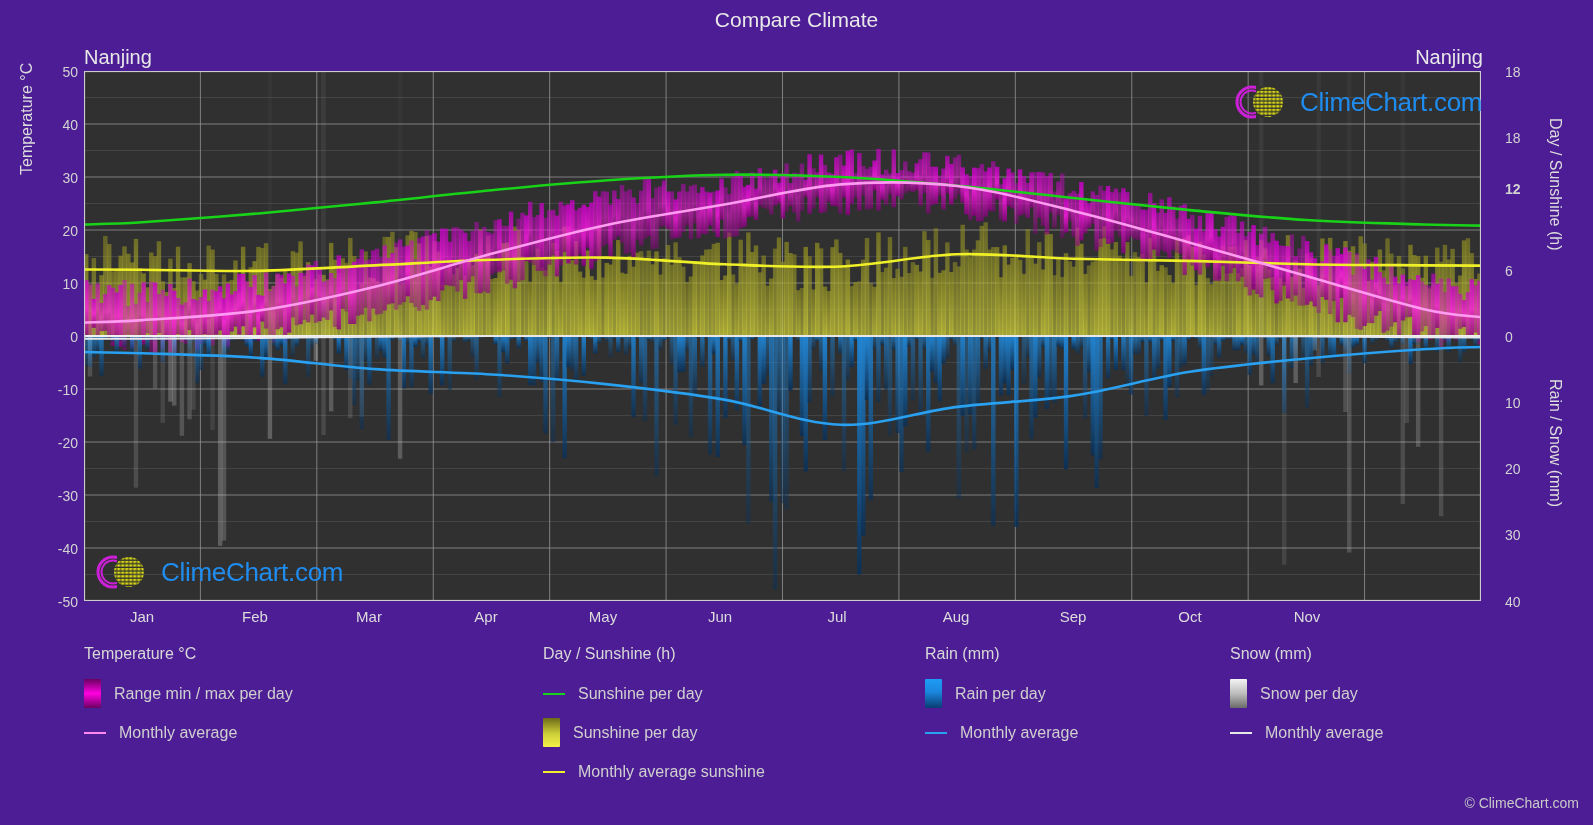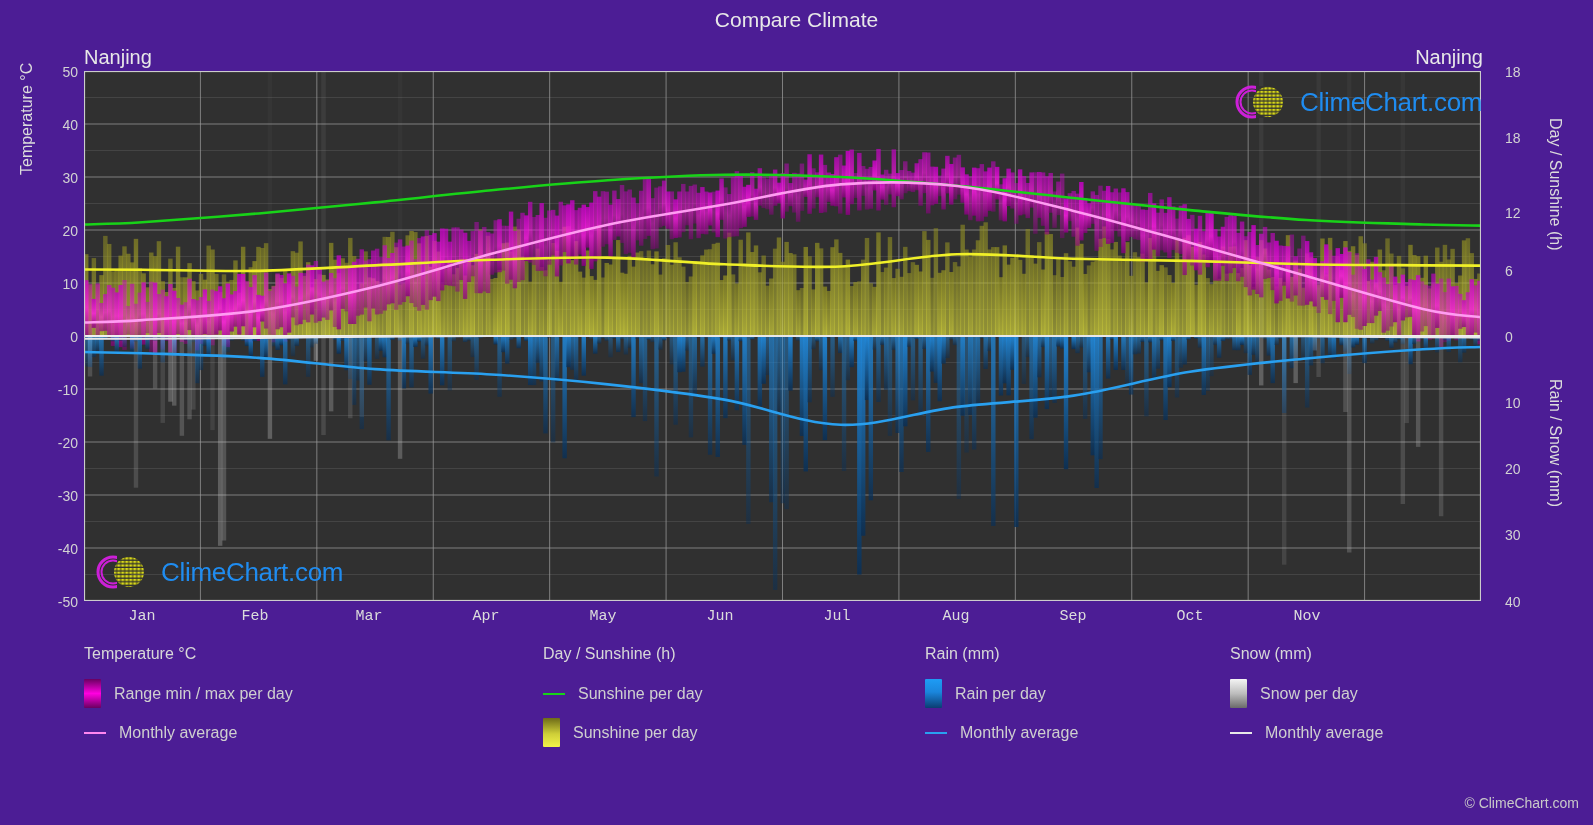--- a/index.html
+++ b/index.html
@@ -19,21 +19,21 @@
   .ylab-left{position:absolute;left:18px;top:175px;color:#dcdcdc;font-size:16px;
     transform:rotate(-90deg);transform-origin:0 0;white-space:nowrap;}
   .ylab-r1{position:absolute;left:1564px;top:118px;color:#dcdcdc;font-size:16px;
     transform:rotate(90deg);transform-origin:0 0;white-space:nowrap;}
   .ylab-r2{position:absolute;left:1564px;top:379px;color:#dcdcdc;font-size:16px;
     transform:rotate(90deg);transform-origin:0 0;white-space:nowrap;}
 
   .tick{position:absolute;color:#d2d2d2;font-size:14px;white-space:nowrap;}
   .tick.left{right:1515px;text-align:right;}
   .tick.right{left:1505px;text-align:left;}
-  .tick.month{color:#dcdcdc;font-size:15px;text-align:center;font-family:Liberation Mono, monospace;}
+  .tick.month{color:#dcdcdc;font-size:15px;text-align:center;}
 
   
   #legend{position:absolute;left:0;top:645px;width:1593px;height:180px;}
   .lgroup{position:absolute;top:0;}
   .lg-title{color:#d8d8d8;font-size:16px;margin-bottom:11px;}
   .lrow{display:flex;align-items:center;height:39px;}
   .lrow .lbl{color:#cfcfcf;font-size:16px;}
   .swatch{width:17px;height:29px;margin-right:13px;flex:0 0 auto;border-radius:1px;}
   .lineswatch{width:22px;height:2px;margin-right:13px;margin-left:0px;flex:0 0 auto;}
   .lineswatch-wrap{width:35px;display:flex;align-items:center;flex:0 0 auto;}
@@ -65,21 +65,21 @@
   <div class="tick left" style="top:276px;width:1500px;">10</div>
   <div class="tick left" style="top:329px;width:1500px;">0</div>
   <div class="tick left" style="top:382px;width:1500px;">-10</div>
   <div class="tick left" style="top:435px;width:1500px;">-20</div>
   <div class="tick left" style="top:488px;width:1500px;">-30</div>
   <div class="tick left" style="top:541px;width:1500px;">-40</div>
   <div class="tick left" style="top:594px;width:1500px;">-50</div>
 
   <div class="tick right" style="top:64px;">18</div>
   <div class="tick right" style="top:130px;">18</div>
-  <div class="tick right" style="top:205px;">12</div>
+  <div class="tick right" style="top:181px;font-weight:bold;">12</div>
   <div class="tick right" style="top:263px;">6</div>
   <div class="tick right" style="top:329px;">0</div>
 
   <div class="tick right" style="top:395px;">10</div>
   <div class="tick right" style="top:461px;">20</div>
   <div class="tick right" style="top:527px;">30</div>
   <div class="tick right" style="top:594px;">40</div>
 
   <div class="tick month" style="top:608px;left:84px;width:116px;">Jan</div>
   <div class="tick month" style="top:608px;left:197px;width:116px;">Feb</div>
@@ -1363,20 +1363,26 @@
           <span class="lineswatch" style="background:#18d318;"></span>
         </span>
         <span class="lbl">Sunshine per day</span>
       </div>
       <div class="lrow">
         <span class="swatch-wrap">
           <span class="swatch" style="background:linear-gradient(180deg,#6d6a18 0%,#cfcf38 55%,#f2f24a 100%);"></span>
         </span>
         <span class="lbl">Sunshine per day</span>
       </div>
+      <div class="lrow">
+        <span class="lineswatch-wrap">
+          <span class="lineswatch" style="background:#f0f028;"></span>
+        </span>
+        <span class="lbl">Monthly average sunshine</span>
+      </div>
     </div>
 
     <div class="lgroup" style="left:925px;">
       <div class="lg-title">Rain (mm)</div>
       <div class="lrow">
         <span class="swatch-wrap">
           <span class="swatch" style="background:linear-gradient(180deg,#1e9cf5 0%,#1a86dc 45%,#0b3d72 100%);"></span>
         </span>
         <span class="lbl">Rain per day</span>
       </div>

